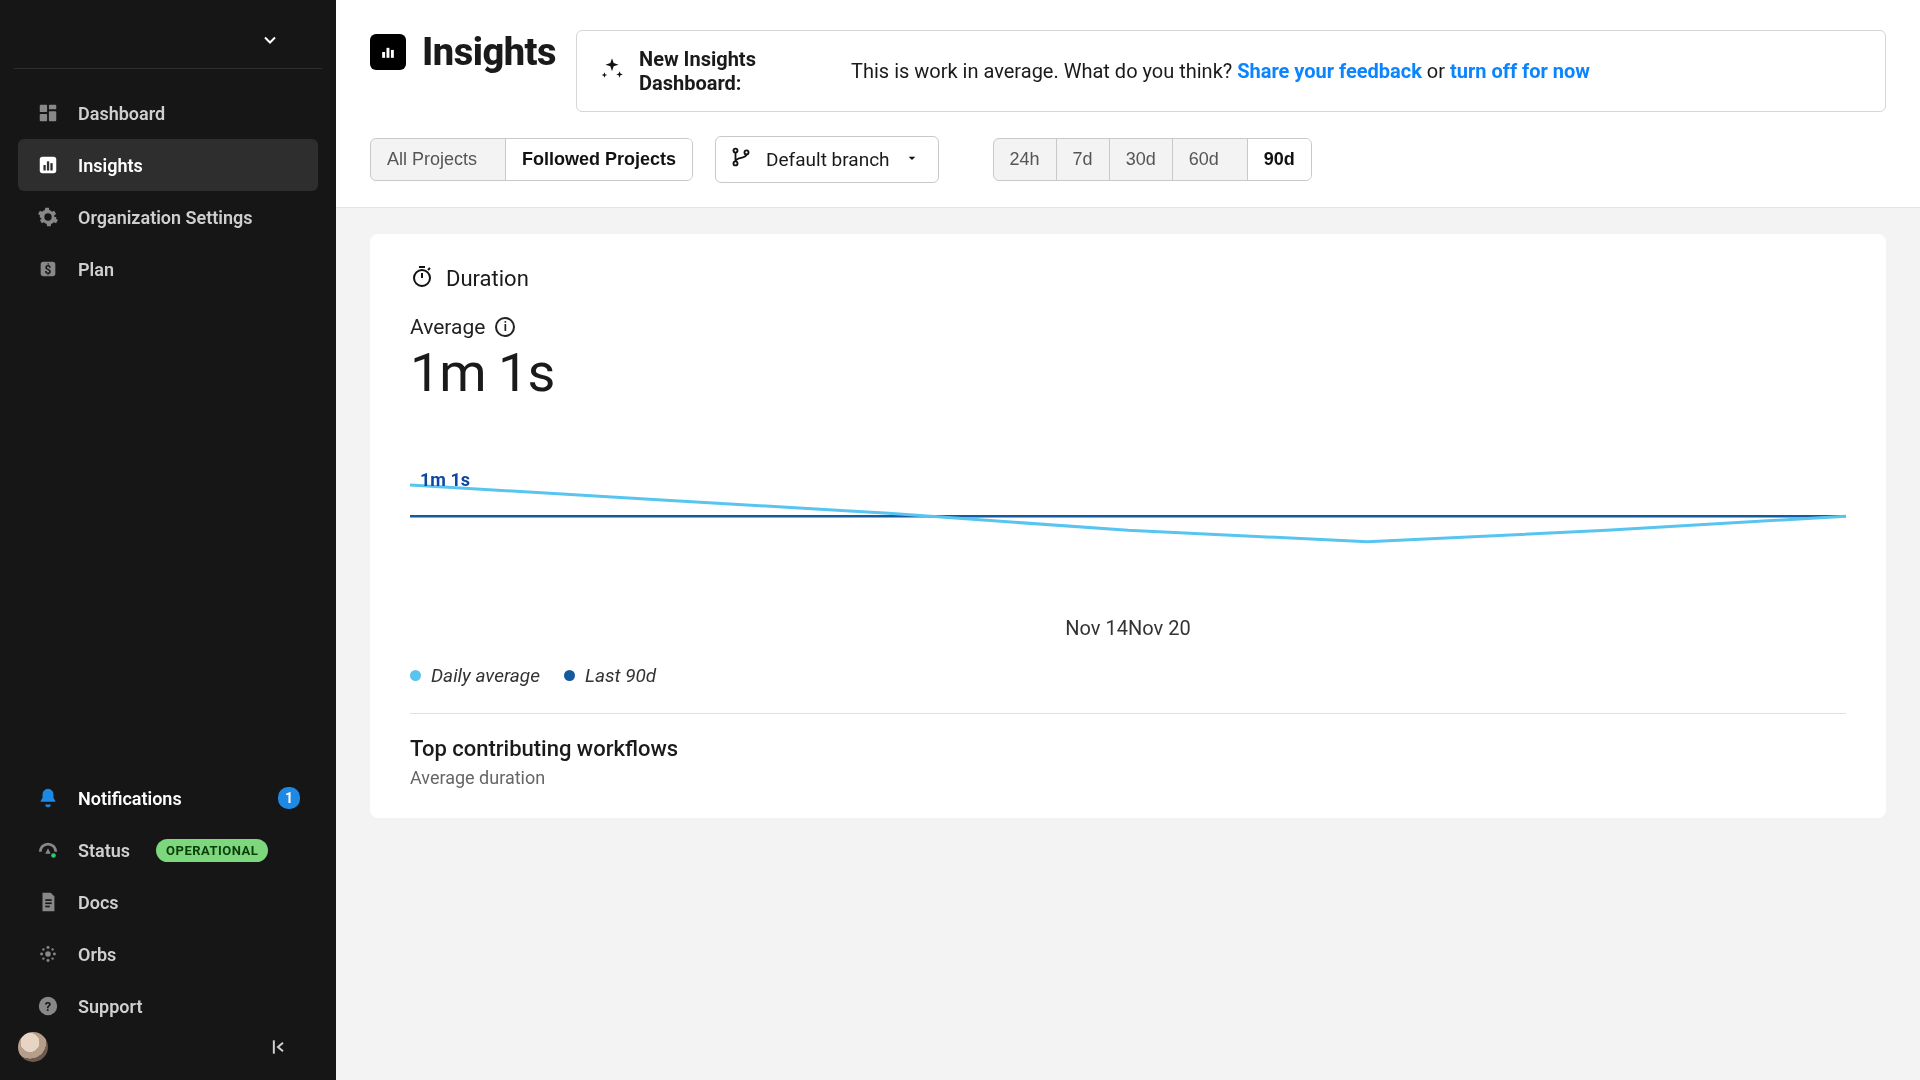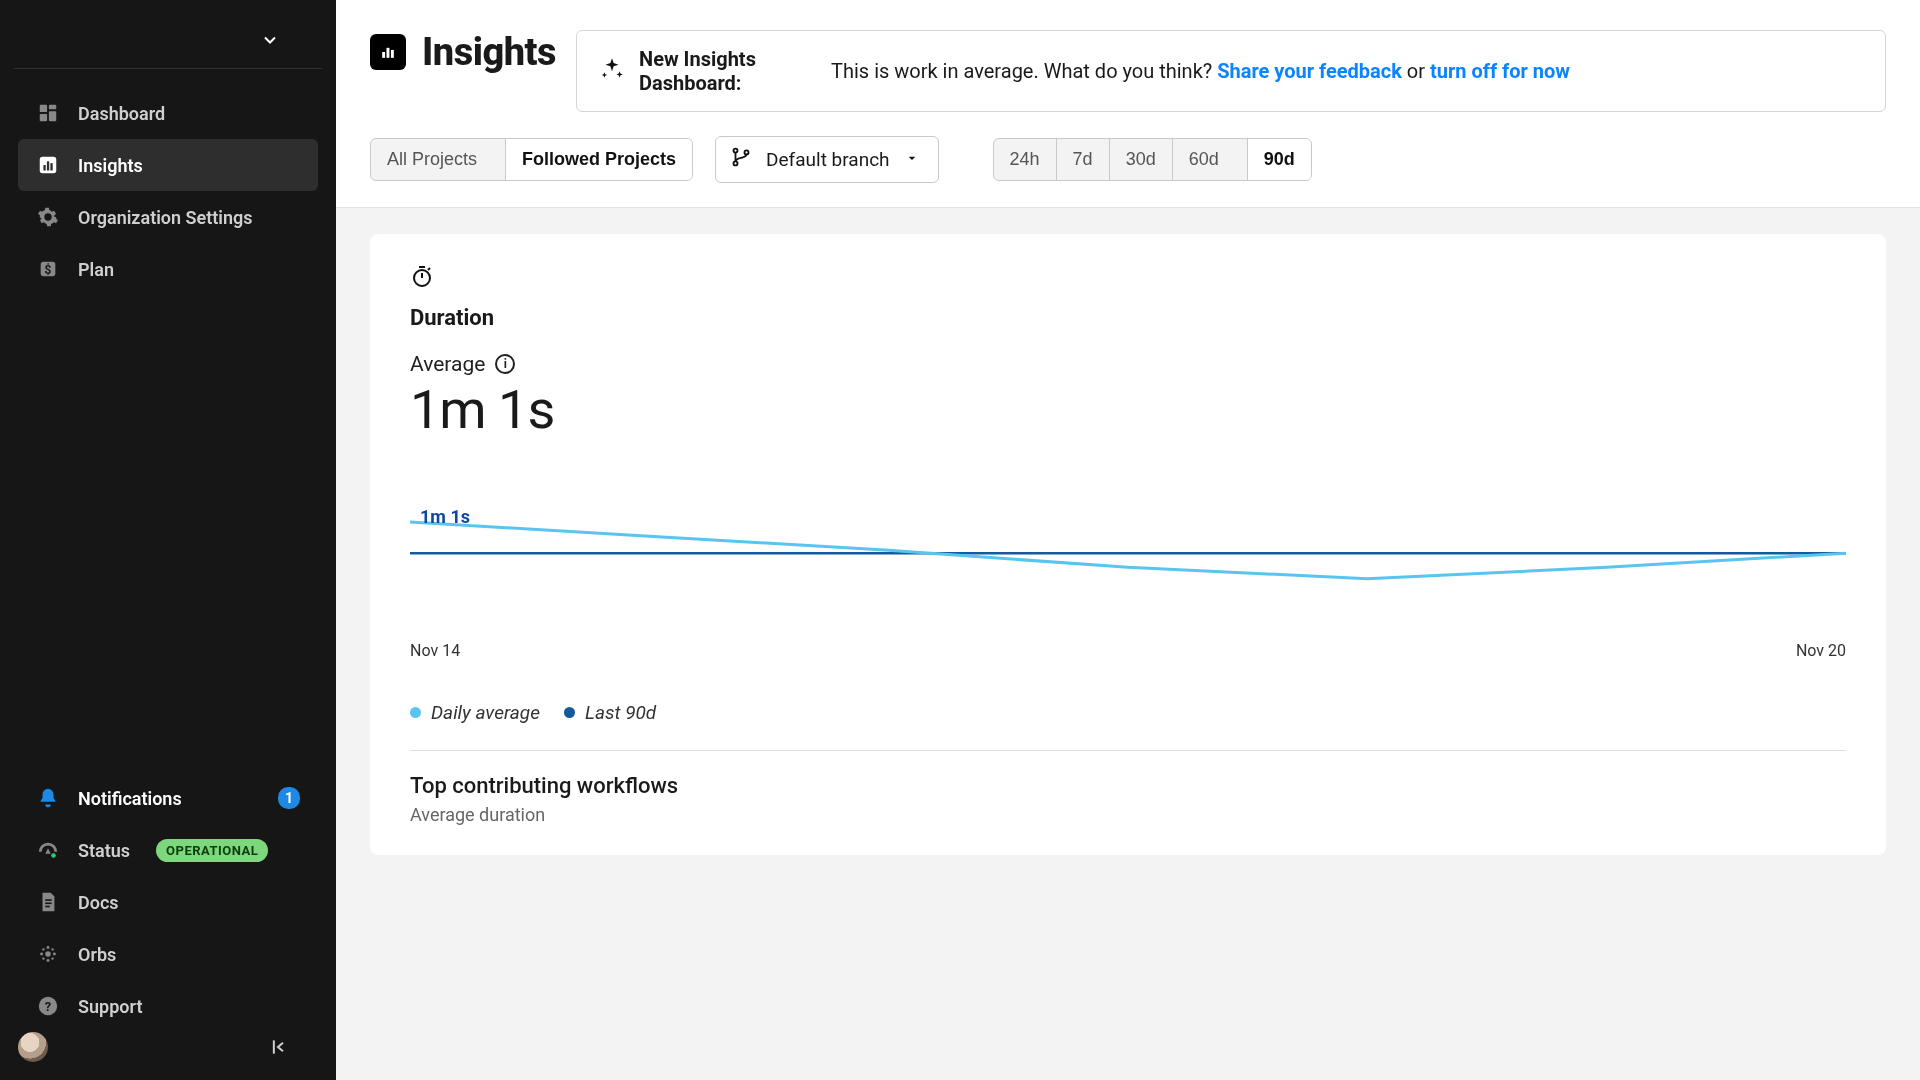--- a/index.html
+++ b/index.html
@@ -113,21 +113,21 @@
     font-size: 38px; font-weight: 800; letter-spacing: -0.5px;
   }
 
   .banner {
     flex: 1;
     border: 1px solid #d6d6d6;
     border-radius: 6px;
     padding: 16px 22px;
     display: flex;
     align-items: center;
-    gap: 12px;
+    gap: 32px;
     font-size: 20px;
   }
   .banner-left { display: flex; align-items: center; gap: 14px; font-weight: 700; max-width: 220px;}
   .banner-left .sparkle { font-size: 20px; }
   .banner-body { font-size: 20px; line-height: 1.35; }
   .banner-body a { color: #0a84ff; text-decoration: none; font-weight: 700; }
 
   .toolbar {
     padding: 0 34px 24px 34px;
     display: flex;
@@ -172,44 +172,44 @@
     padding: 26px 34px 40px 34px;
   }
 
   .card {
     background: #fff;
     border-radius: 8px;
     padding: 30px 40px 30px 40px;
   }
 
   .card-title {
-    display: flex; align-items: flex-start; gap: 12px;
-    font-size: 22px; font-weight: 700; flex-direction: column;
+    display: flex; align-items: center; gap: 12px;
+    font-size: 22px; font-weight: 400;
   }
   .card-title svg { width: 24px; height: 24px; }
 
   .stat-block { margin-top: 22px; margin-bottom: 10px; }
   .stat-label { display:flex; align-items:center; gap:10px; font-size: 21px; color:#222; }
   .stat-value { font-size: 54px; font-weight: 400; letter-spacing: -1px; margin-top: 2px; }
   .info-icon {
     width: 20px; height:20px; border-radius:50%; border:2px solid #222;
     display:inline-flex; align-items:center; justify-content:center;
     font-size:12px; font-weight:700;
   }
 
   
   .chart-wrap { margin-top: 30px; position: relative; height: 210px; }
   .chart-wrap svg { width: 100%; height: 170px; display:block; }
   .avg-label {
     position: absolute; left: 10px; top: 35px;
     font-size: 18px; font-weight: 700; color: #0d47a1;
   }
   .x-axis {
-    display:flex; justify-content: space-between;
-    font-size: 16px; color:#333; margin-top: 0px;
+    display:flex; justify-content: center;
+    font-size: 20px; color:#333; margin-top: 12px;
   }
   .legend {
     display:flex; align-items:center; gap: 24px;
     font-size: 19px; color: #333; margin-top: 20px;
     padding-bottom: 26px;
     border-bottom: 1px solid #e0e0e0;
   }
   .legend-item { display:flex; align-items:center; gap:10px;font-style:italic;}
   .dot { width: 11px; height: 11px; border-radius: 50%; display:inline-block; }
   .dot.light { background: #58c5f0; }

